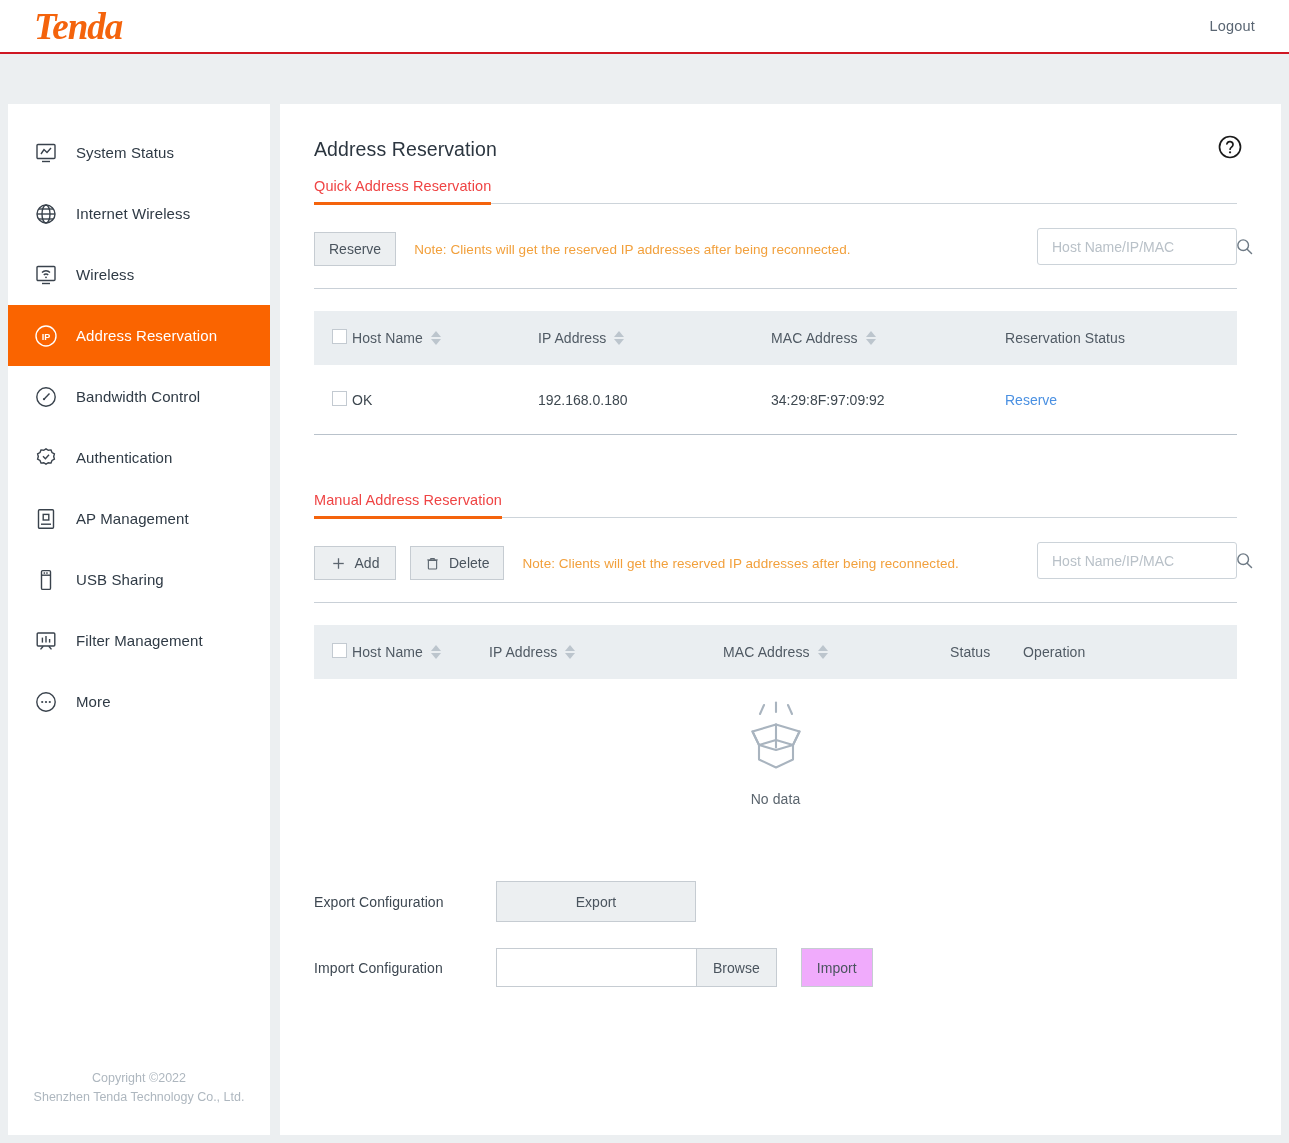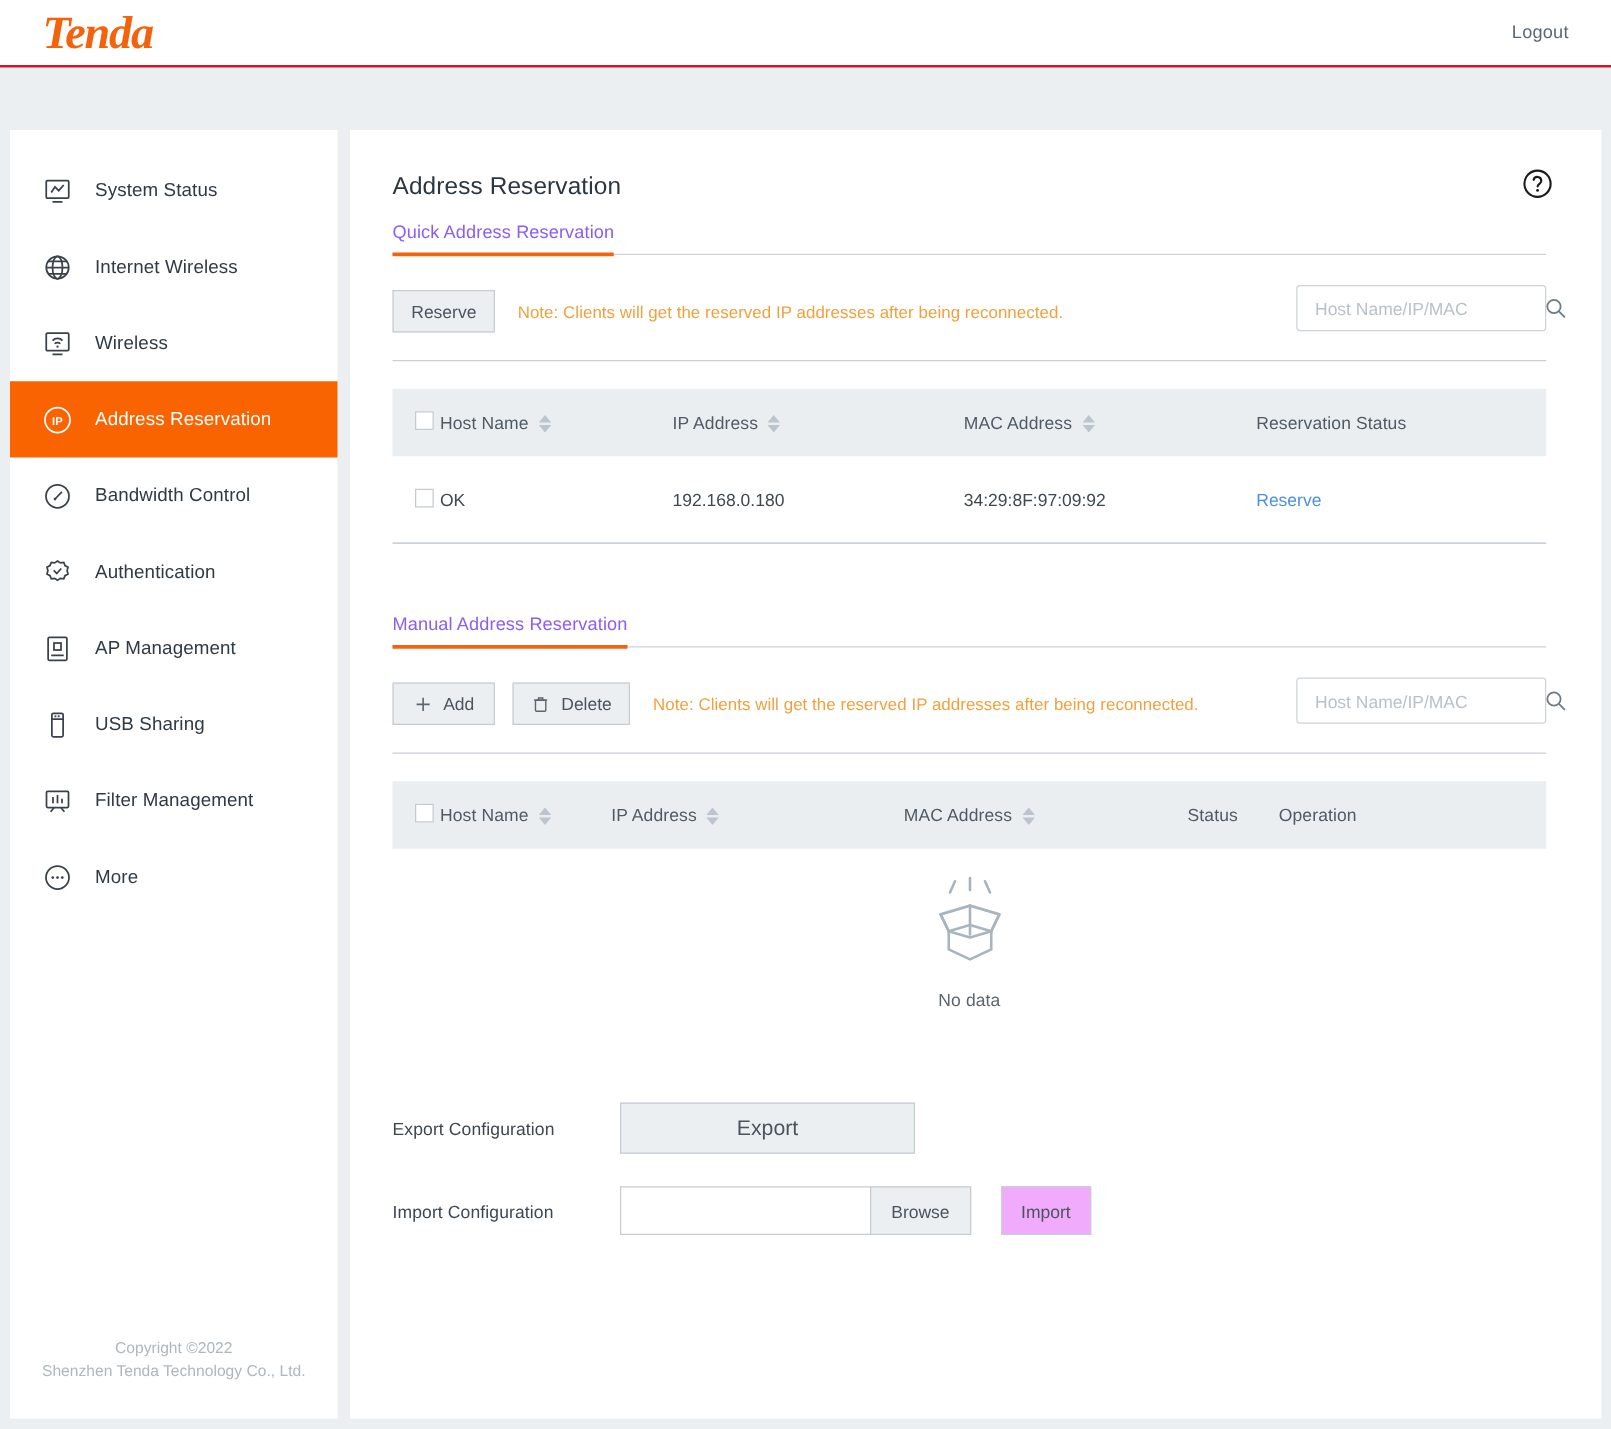--- a/index.html
+++ b/index.html
@@ -113,21 +113,21 @@
 
   
   .section-tab {
     position: relative;
     border-bottom: 1px solid #cdd4da;
     margin-bottom: 28px;
   }
   .section-tab .tab-label {
     display: inline-block;
     font-size: 14.5px;
-    color: #8b5cf6;
+    color: #ef4444;
     padding-bottom: 8px;
     border-bottom: 3px solid #f4630c;
     margin-bottom: -2px;
     letter-spacing: .1px;
   }
 
   
   .toolbar {
     display: flex;
     align-items: center;
@@ -189,21 +189,21 @@
   .thead {
     background: #eaeef1;
     height: 54px;
     display: flex;
     align-items: center;
     font-size: 14px;
     color: #505a64;
   }
   .th {
     display: flex;
-    align-items: flex-end;
+    align-items: center;
     letter-spacing: .1px;
   }
   .sorter {
     display: inline-flex;
     flex-direction: column;
     margin-left: 8px;
     line-height: 0;
   }
   .sorter i {
     width: 0; height: 0;
@@ -267,26 +267,26 @@
     margin-bottom: 26px;
   }
   .cfg-label {
     width: 182px;
     flex: 0 0 182px;
     font-size: 14px;
     color: #3d4751;
     letter-spacing: .1px;
   }
   .btn-export {
-    width: 236px;
+    width: 200px;
     height: 41px;
     background: #eceff1;
     border: 1px solid #c6ccd2;
     color: #4a545e;
-    font-size: 17px;
+    font-size: 14px;
     display: inline-flex;
     align-items: center;
     justify-content: center;
     font-family: "Liberation Sans", sans-serif;
   }
   .filewrap {
     display: flex;
     align-items: stretch;
     height: 39px;
   }

